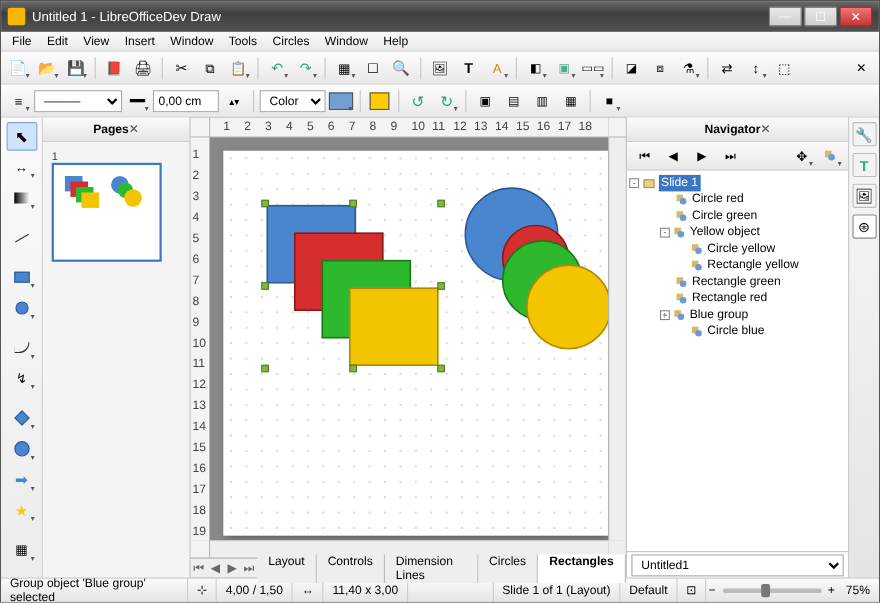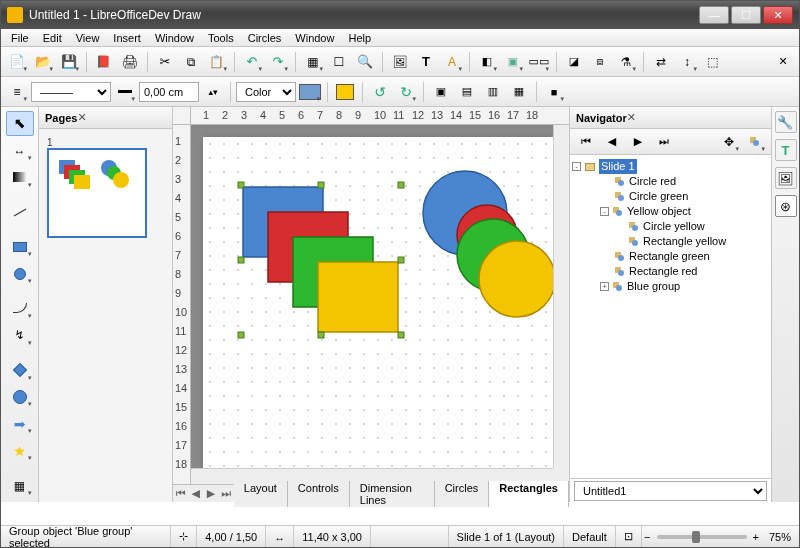--- a/index.html
+++ b/index.html
@@ -18,21 +18,21 @@
   .tbtn.drop::after { content: "▾"; font-size: 7px; color: #555; position: absolute; right: 1px; bottom: 0; }
   .tsep { width: 1px; height: 20px; background: #c6c6c6; margin: 0 3px; }
   .tinput { height: 20px; border: 1px solid #aaa; background: #fff; padding: 0 4px; font-size: 11px; }
   .colorswatch { width: 60px; height: 16px; background: #729fcf; border: 1px solid #555; }
   .bigswatch { width: 18px; height: 16px; background: #fc0; border: 1px solid #555; }
   .content { flex: 1; display: flex; min-height: 0; }
   .lefttools { width: 38px; background: linear-gradient(#fafafa,#ececec); border-right: 1px solid #c6c6c6; display: flex; flex-direction: column; align-items: center; padding: 4px 0; gap: 2px; }
   .lefttools .tbtn { width: 28px; height: 26px; }
   .lefttools .selected { background: #cfe3ff; border-color: #7da7d9; }
   .pagespanel { width: 134px; border-right: 1px solid #c6c6c6; display: flex; flex-direction: column; background: #fff; }
-  .panelheader { height: 22px; background: linear-gradient(#fbfbfb,#e5e5e5); border-bottom: 1px solid #c6c6c6; display: flex; align-items: center; padding: 0 6px; font-weight: bold; justify-content: flex-start; }
+  .panelheader { height: 22px; background: linear-gradient(#fbfbfb,#e5e5e5); border-bottom: 1px solid #c6c6c6; display: flex; align-items: center; padding: 0 6px; font-weight: bold; justify-content: center; }
   .panelheader .pclose { cursor: pointer; color: #555; font-weight: normal; }
   .thumbwrap { flex: 1; padding: 8px; background: #f4f4f4; overflow: hidden; }
   .thumbnum { font-size: 10px; color: #333; }
   .thumb { width: 100px; height: 90px; background: #fff; border: 2px solid #3a76c4; position: relative; }
   .canvasarea { flex: 1; display: flex; flex-direction: column; min-width: 0; background: #888; position: relative; }
   .rulerrow { display: flex; height: 18px; }
   .rulercorner { width: 18px; background: #f3f3f3; border-right: 1px solid #bbb; border-bottom: 1px solid #bbb; }
   .ruler-h { flex: 1; background: #f3f3f3; border-bottom: 1px solid #bbb; position: relative; font-size: 8px; color: #444; overflow: hidden; }
   .ruler-h span { position: absolute; top: 2px; }
   .canvasrow { flex: 1; display: flex; min-height: 0; }
@@ -49,21 +49,21 @@
   .navtoolbar { height: 26px; background: linear-gradient(#fbfbfb,#e8e8e8); border-bottom: 1px solid #c6c6c6; display: flex; align-items: center; padding: 0 4px; gap: 2px; }
   .navtree { flex: 1; padding: 4px 2px; overflow: auto; font-size: 11px; line-height: 15px; }
   .treerow { display: flex; align-items: center; white-space: nowrap; gap: 3px; padding-left: 2px; }
   .expander { width: 9px; height: 9px; border: 1px solid #888; font-size: 8px; line-height: 7px; text-align: center; color: #555; cursor: pointer; }
   .treeicon { width: 12px; height: 12px; display: inline-flex; align-items: center; justify-content: center; }
   .treerow.sel span.lbl { background: #3a76c4; color: #fff; padding: 0 2px; }
   .navfooter { height: 24px; border-top: 1px solid #c6c6c6; display: flex; align-items: center; padding: 0 4px; }
   .sidebartabs { width: 28px; background: linear-gradient(#f7f7f7,#e4e4e4); border-left: 1px solid #c6c6c6; display: flex; flex-direction: column; align-items: center; padding: 4px 0; gap: 6px; }
   .sidetab { width: 22px; height: 22px; border: 1px solid #bcbcbc; border-radius: 2px; background: #f3f3f3; display: flex; align-items: center; justify-content: center; }
   .sidetab.active { background: #fff; border-color: #888; }
-  .statusbar { height: 22px; background: linear-gradient(#fbfbfb,#e4e4e4); border-top: 1px solid #c6c6c6; display: flex; align-items: flex-end; font-size: 10px; margin-top: 23px; }
+  .statusbar { height: 22px; background: linear-gradient(#fbfbfb,#e4e4e4); border-top: 1px solid #c6c6c6; display: flex; align-items: flex-end; font-size: 10px; }
   .statusbar .cell { padding: 0 8px; border-right: 1px solid #ccc; height: 100%; display: flex; align-items: center; }
   .statusbar .flex { flex: 1; }
   .zoomslider { width: 90px; height: 4px; background: #bbb; border-radius: 2px; position: relative; margin: 0 6px; }
   .zoomslider::after { content:""; position:absolute; left:35px; top:-4px; width:8px; height:12px; background:#777; border-radius:2px;}
   
   .ico { display:inline-block; }
   .ico.sq { width:14px;height:10px;background:#4a86cf;border:1px solid #2a5a9a;}
   .ico.circ { width:12px;height:12px;background:#4a86cf;border:1px solid #2a5a9a;border-radius:50%;}
   .ico.line { width:14px;height:1px;background:#333; transform:rotate(-30deg);}
   .ico.curve { width:14px;height:10px;border:1px solid #333;border-top:none;border-left:none;border-radius:0 0 10px 0;}
@@ -481,20 +481,27 @@
             </span>
             <span class="lbl">Rectangle red</span>
           </div>
           <div class="treerow" style="padding-left: 28px;">
             <span class="expander">+</span>
             <span class="treeicon">
               <span class="tico shapes"></span>
             </span>
             <span class="lbl">Blue group</span>
           </div>
+          <div class="treerow" style="padding-left: 42px;">
+            <span style="width: 11px; display: inline-block;"></span>
+            <span class="treeicon">
+              <span class="tico shapes"></span>
+            </span>
+            <span class="lbl">Circle blue</span>
+          </div>
         </div>
       <div class="navfooter">
         <select class="tinput" style="flex:1">
           <option>Untitled1</option>
         </select>
       </div>
     </div>
 
     <div class="sidebartabs">
       <div class="sidetab">

